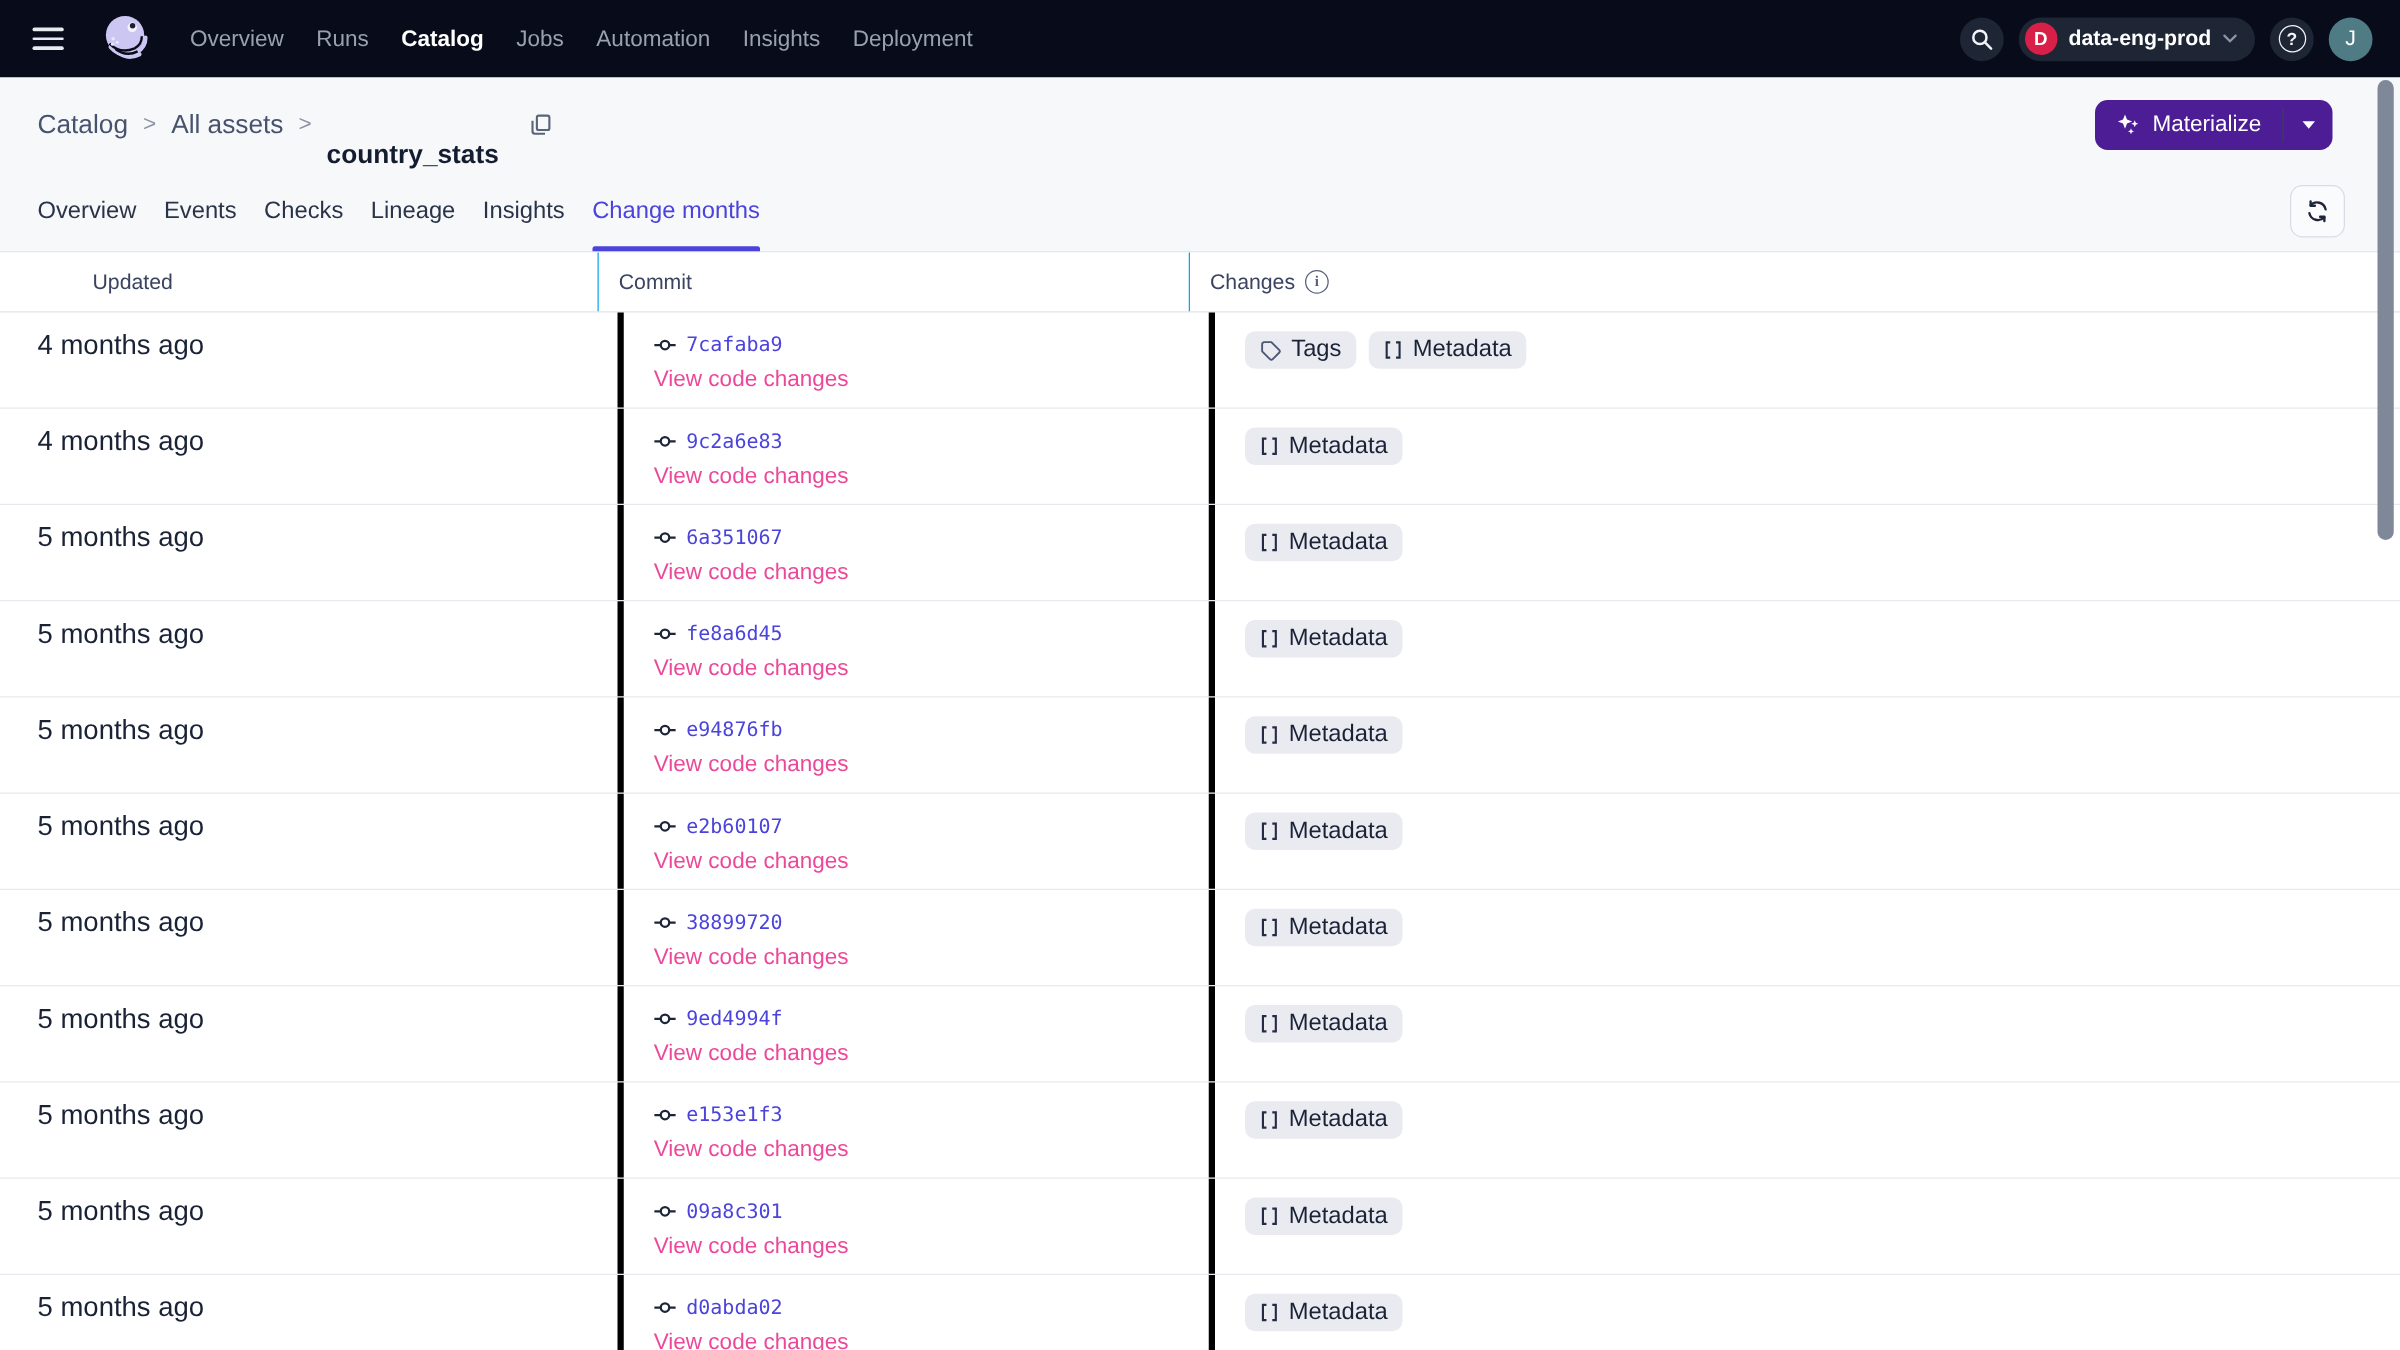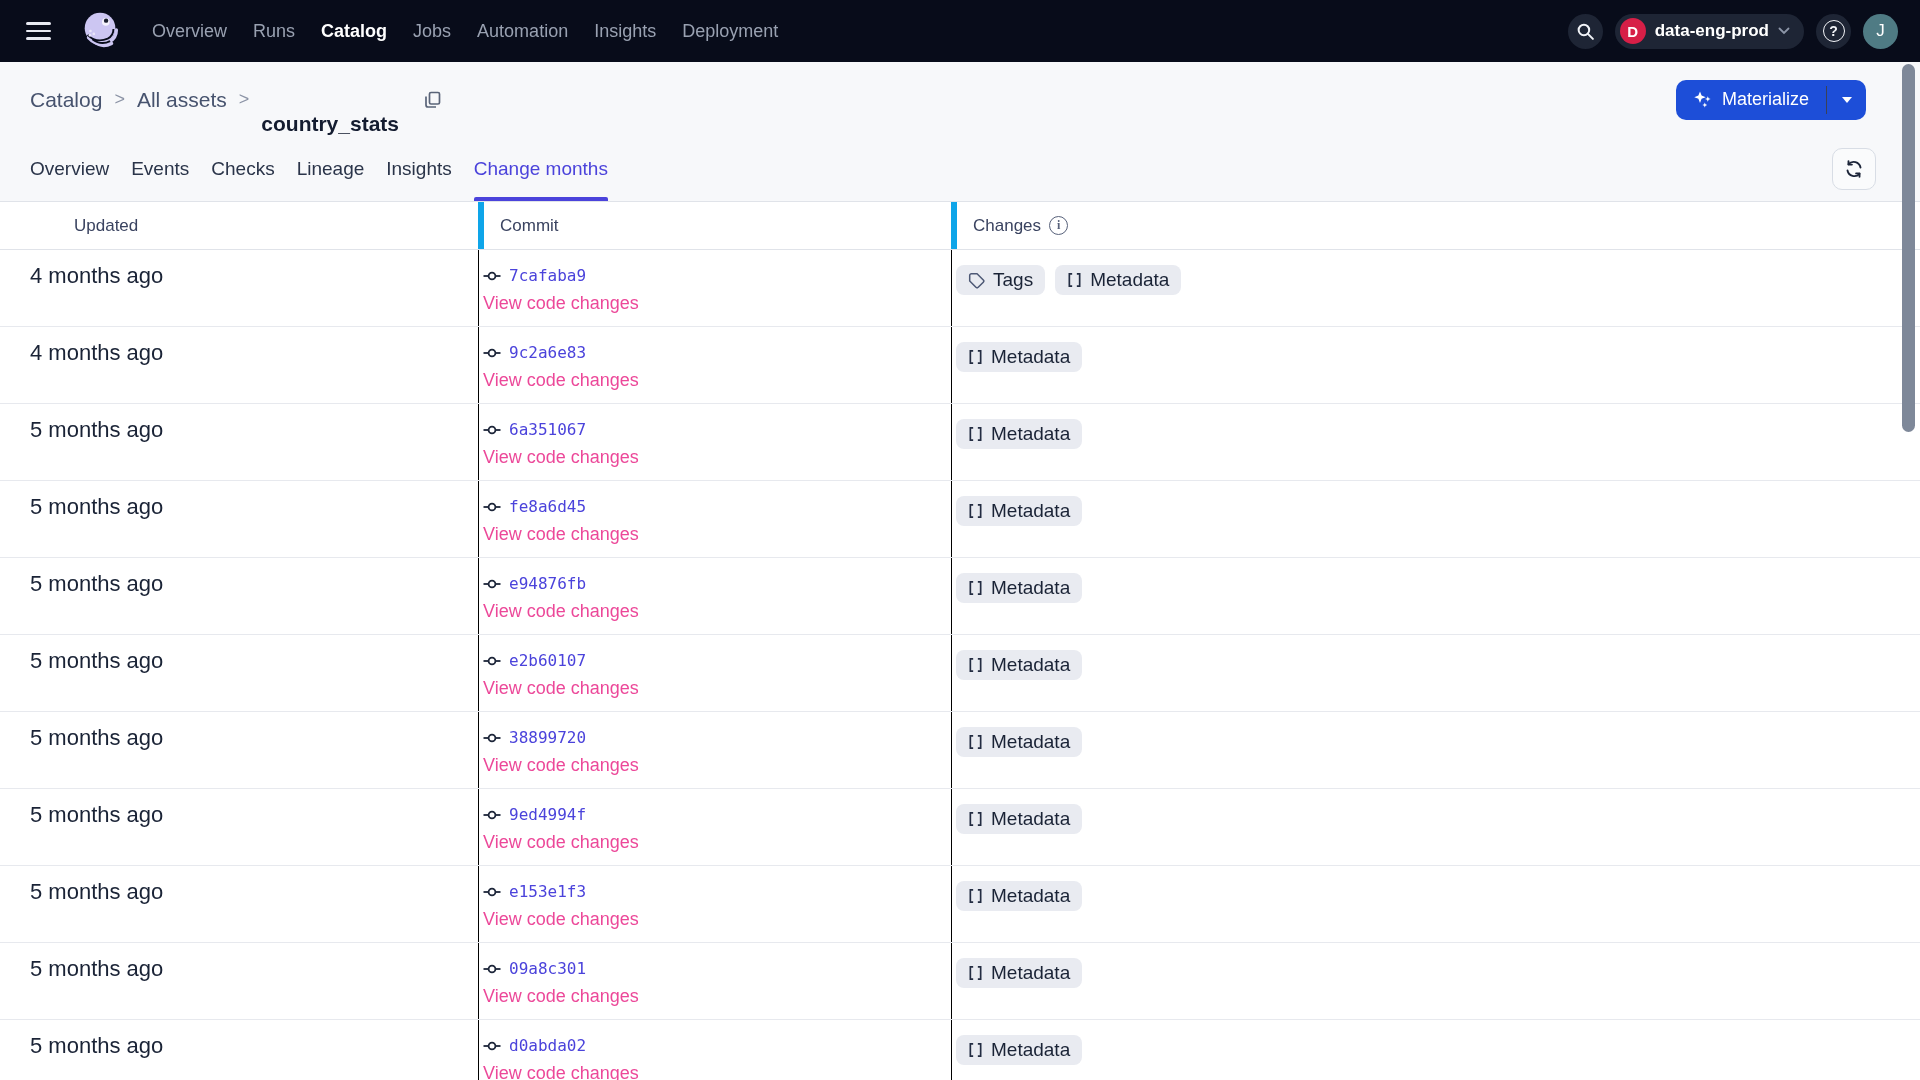--- a/index.html
+++ b/index.html
@@ -25,47 +25,47 @@
   .help-ring { width:22px; height:22px; border:1.7px solid #F2F4F8; border-radius:50%; color:#F2F4F8; font-size:14px; font-weight:700; display:flex; align-items:center; justify-content:center; }
 
   
   .crumbbar { height:75px; display:flex; align-items:center; padding:0 54px 0 30px; background:#F7F8FA; }
   .crumbs { display:flex; align-items:center; gap:12px; font-size:21px; }
   .crumb-link { color:#47536E; cursor:pointer; }
   .crumb-sep { color:#8B93A5; font-size:18px; }
   .crumb-current { color:#141C30; font-weight:700;margin-top:48px; }
   .copy-btn { margin-left:10px; cursor:pointer; display:flex; align-items:center; }
   .crumb-spacer { flex:1; }
-  .mat-btn { display:flex; align-items:stretch; background:#1d4ed8; border-radius:10px; height:40px; overflow:hidden; }
+  .mat-btn { display:flex; align-items:stretch; background:#4c1d95; border-radius:10px; height:40px; overflow:hidden; }
   .mat-main { display:flex; align-items:center; gap:9px; padding:0 17px; color:#fff; font-size:18px; font-weight:500; cursor:pointer; }
   .mat-divider { width:1px; background:#3A4158; margin:6px 0; }
   .mat-caret { width:39px; display:flex; align-items:center; justify-content:center; cursor:pointer; }
   .caret-down { width:0; height:0; border-left:5.5px solid transparent; border-right:5.5px solid transparent; border-top:6.5px solid #fff; }
 
   
   .tabbar { height:65px; display:flex; align-items:stretch; padding:0 44px 0 30px; background:#F7F8FA; border-bottom:1px solid #E0E3E9; }
   .tabs { display:flex; gap:22px; }
   .tab { display:flex; align-items:center; font-size:19px; color:#2A3449; cursor:pointer; position:relative; }
   .tab.active { color:#4B43DB; font-weight:500; }
   .tab.active::after { content:""; position:absolute; left:0; right:0; bottom:0; height:4px; background:#4B43DB; border-radius:2px 2px 0 0; }
   .tab-spacer { flex:1; }
   .refresh-btn { align-self:center; width:44px; height:42px; border:1px solid #D8DDE5; border-radius:10px; background:#FAFBFC; display:flex; align-items:center; justify-content:center; cursor:pointer; }
 
   
   .table { background:#FFFFFF; }
   .thead, .trow { display:grid; grid-template-columns:478px 473px 1fr; }
   .thead { height:48px; border-bottom:1px solid #E0E3E9; align-items:center; }
   .th { font-size:17px; color:#3A4360; display:flex; align-items:center; gap:8px; }
   .th-updated { padding-left:30px;margin-left:44px; }
-  .th-commit, .th-changes { padding-left:16px; border-left:6px solid #0ea5e9; height:100%; }
+  .th-commit, .th-changes { padding-left:16px; border-left:1px solid #0ea5e9; height:100%; }
   .info-icon { width:19px; height:19px; border:1.5px solid #57617A; border-radius:50%; color:#57617A; font-size:12px; font-weight:600; display:flex; align-items:center; justify-content:center; font-family:"Liberation Serif", serif; cursor:pointer; }
   .trow { border-bottom:1px solid #E7E9EE; height:77px; }
   .td { padding-top:13px; }
   .td-updated { padding-left:30px; font-size:22px; color:#1A2336; line-height:26px; }
-  .td-commit, .td-changes { padding-left:4px; border-left:1px solid #000000; }
+  .td-commit, .td-changes { padding-left:24px; border-left:5px solid #000000;margin-left:16px; }
   .commit-line { display:flex; align-items:center; gap:8px; line-height:26px; }
   .commit-hash { font-family:"DejaVu Sans Mono", monospace; font-size:16px; color:#4B43DB; text-decoration:none; cursor:pointer; }
   .view-code { display:inline-block; margin-top:2px; font-size:18px; color:#ec4899; line-height:24px; text-decoration:none; cursor:pointer; }
   .badges { display:flex; gap:10px; align-items:center; margin-top:2px; }
   .badge { display:inline-flex; align-items:center; gap:8px; height:30px; padding:0 12px; border-radius:8px; background:#E9EBF1; font-size:19px; color:#1A2336; cursor:pointer; }
 
   
   .scroll-thumb { position:absolute; top:64px; right:5px; width:13px; height:368px; border-radius:7px; background:#7E8899; cursor:pointer; }
 </style>
 </head>

